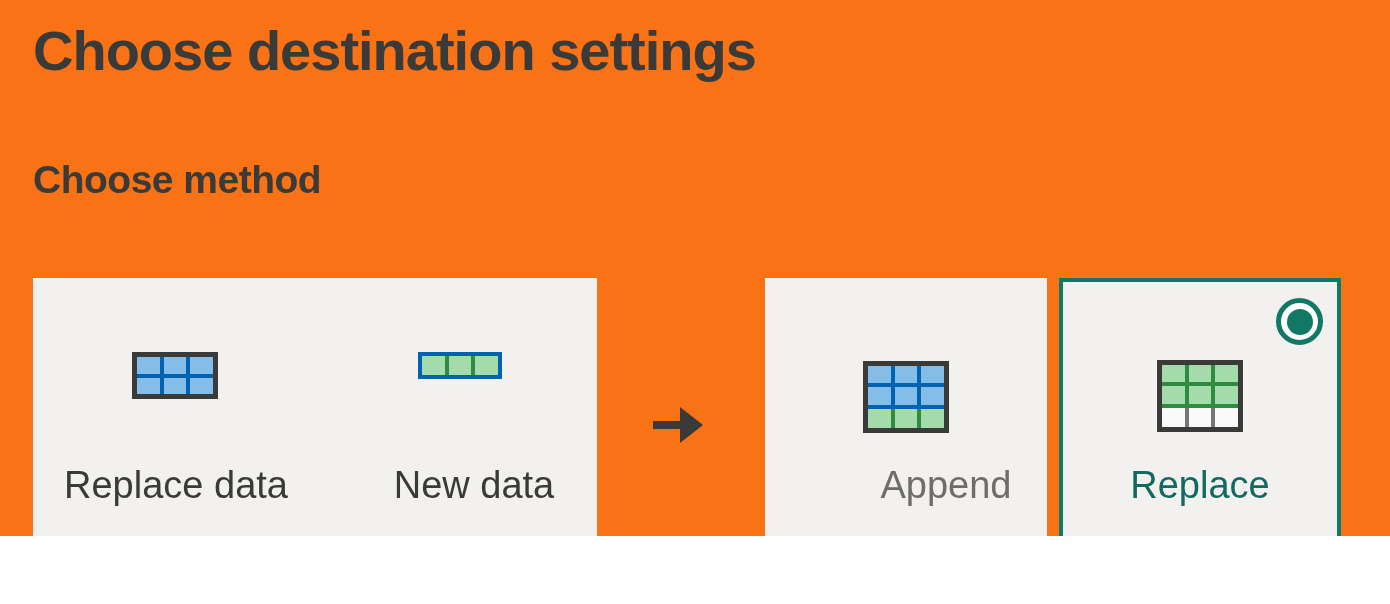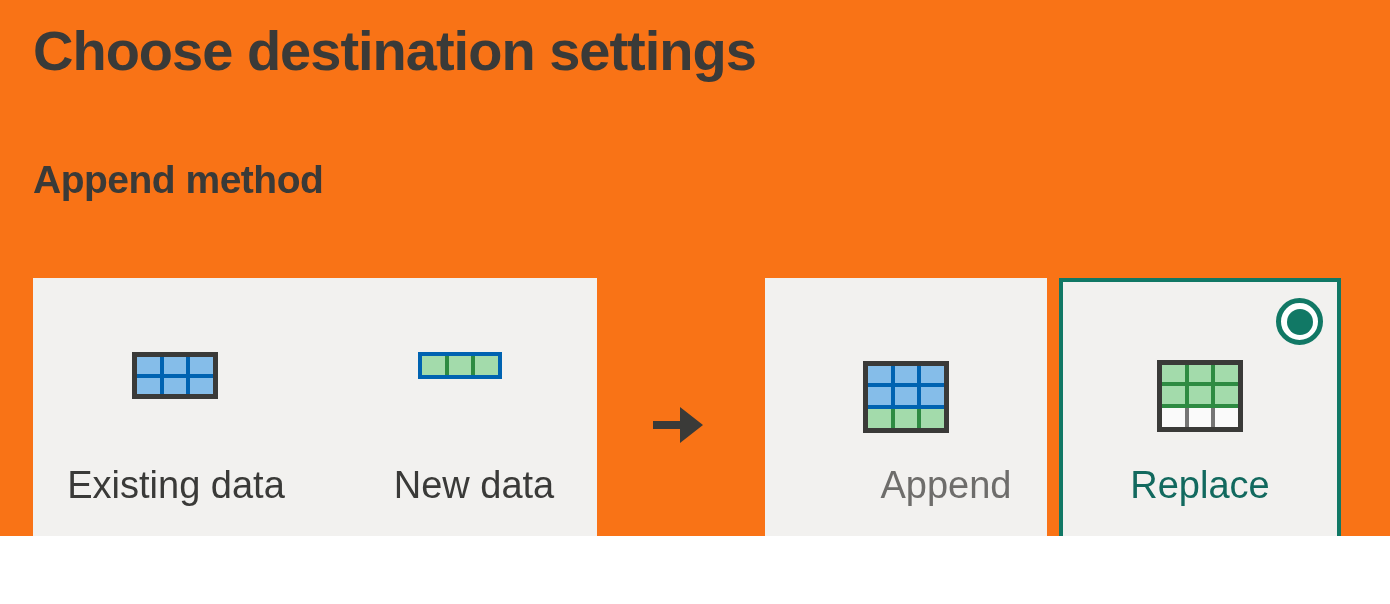--- a/index.html
+++ b/index.html
@@ -190,21 +190,21 @@
     background: var(--accent-teal, #117865);
   }
 </style>
 </head>
 <body>
 
 <div class="stage">
 
   <h1 class="page-title">Choose destination settings</h1>
 
-  <h2 class="section-heading">Append method</h2>
+  <h2 class="section-heading">Choose method</h2>
 
   <div class="panel source-panel">
 
     <div class="tbl icon-existing">
       <div class="tbl-grid">
         <div class="cell"></div>
         <div class="cell"></div>
         <div class="cell"></div>
         <div class="cell"></div>
         <div class="cell"></div>
@@ -213,21 +213,21 @@
     </div>
 
     <div class="tbl icon-new">
       <div class="tbl-grid">
         <div class="cell"></div>
         <div class="cell"></div>
         <div class="cell"></div>
       </div>
     </div>
 
-    <p class="panel-label label-existing">Existing data</p>
+    <p class="panel-label label-existing">Replace data</p>
     <p class="panel-label label-new">New data</p>
   </div>
 
   <div class="arrow-wrap">
     <svg viewBox="0 0 50 36" aria-hidden="true">
       <path d="M0 14 h27 v-14 l23 18 -23 18 v-14 h-27 z"></path>
     </svg>
   </div>
 
   <div class="panel option-panel option-append">

